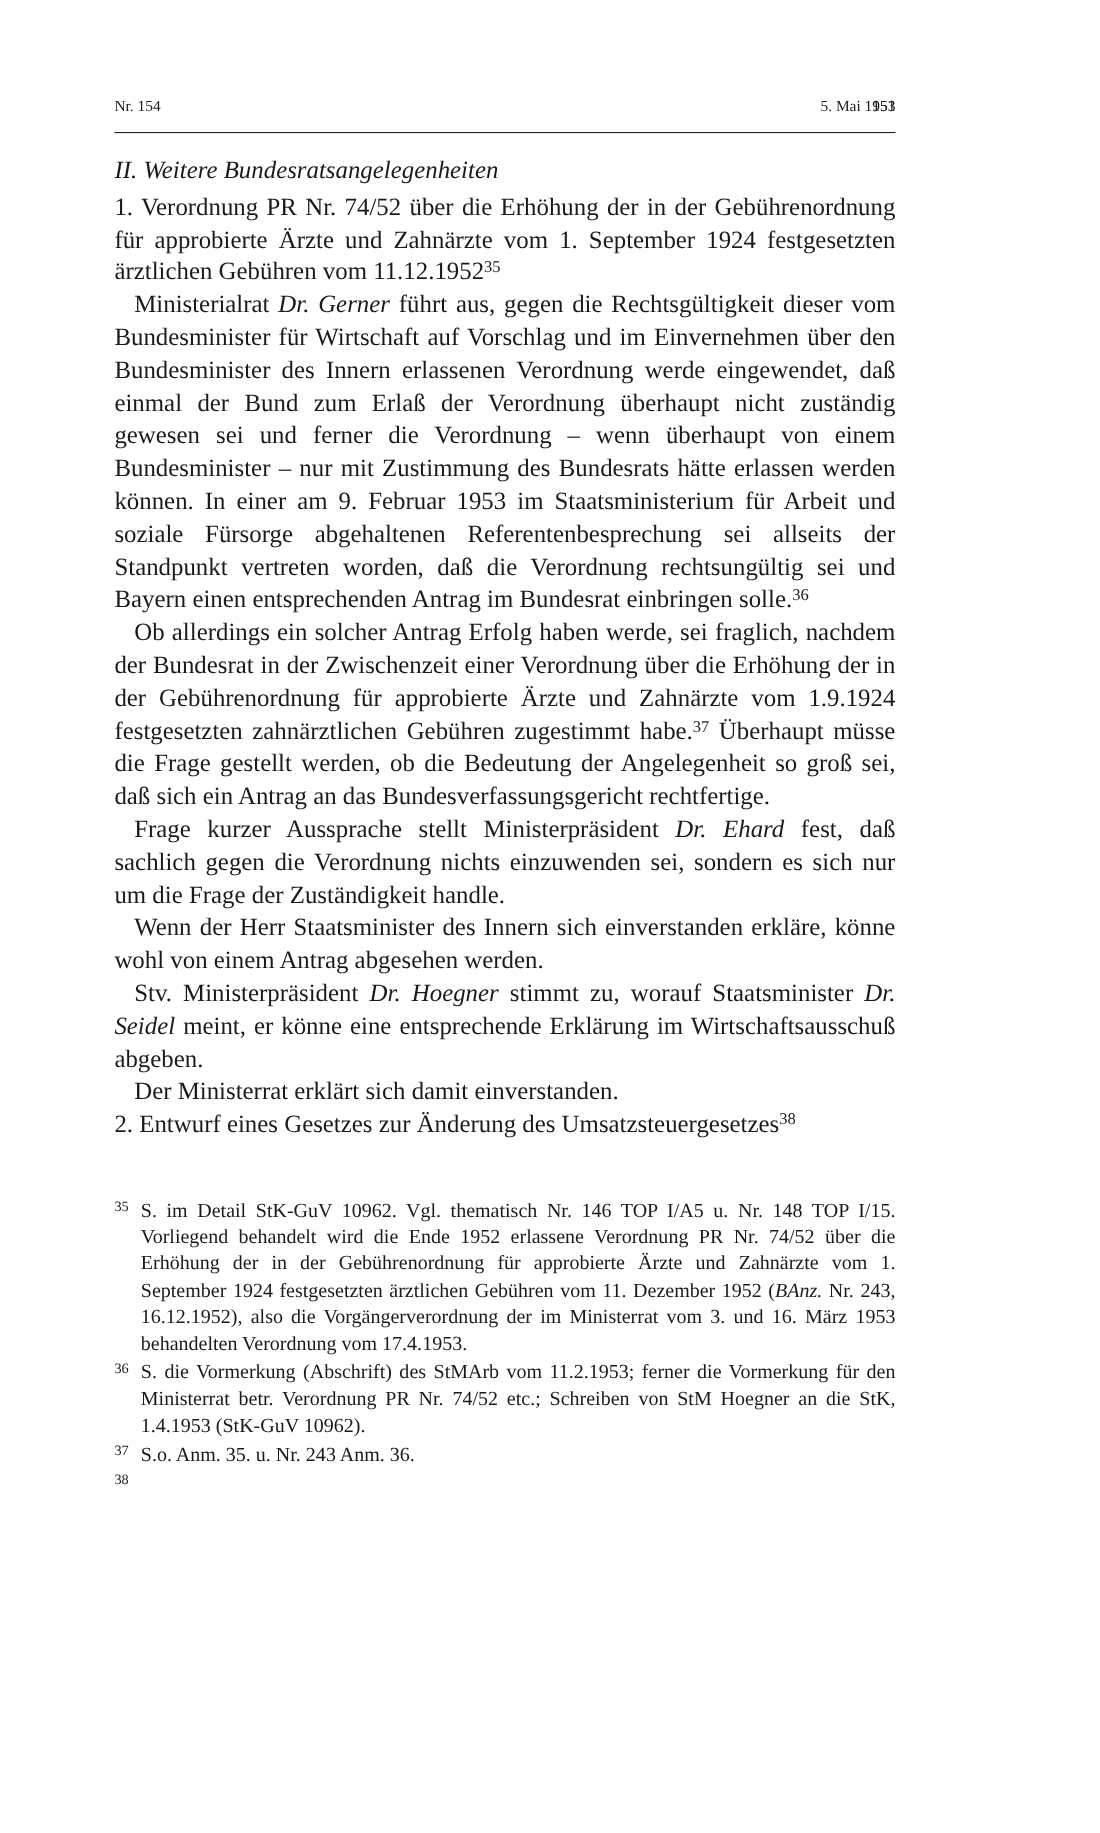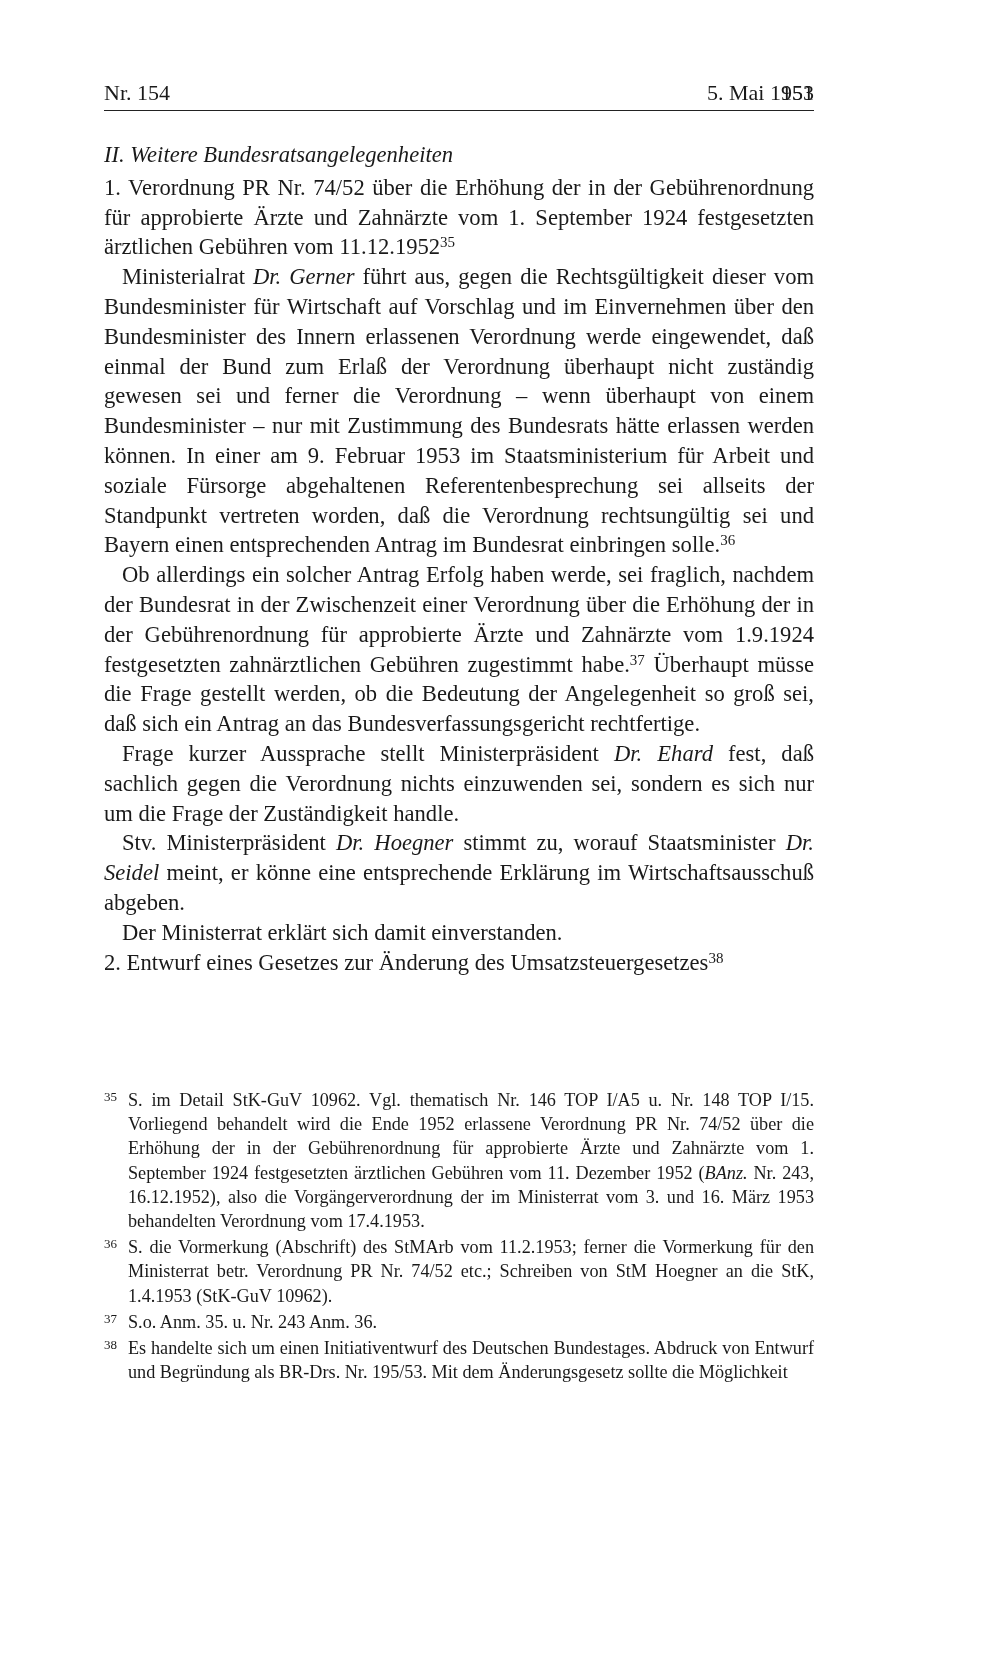--- a/index.html
+++ b/index.html
@@ -1,20 +1,20 @@
 <!DOCTYPE html>
 <html><head>
 <meta charset="utf-8">
 <style>
   html, body { margin: 0; padding: 0; background: #ffffff; }
   body { width: 1000px; height: 1666px; position: relative; overflow: hidden;
          font-family: "Liberation Serif", "DejaVu Serif", serif; color: #1a1a1a; }
   .page { position: absolute; left: 104px; top: 0; width: 710px; }
-  .running-head { position: absolute; top: 78px; left: 0; width: 710px; height: 32px;
-                  font-size: 22px; border-bottom: 1.3px solid #222; }
+  .running-head { position: absolute; top: 88px; left: 0; width: 710px; height: 32px;
+                  font-size: 14px; border-bottom: 1.3px solid #222; }
   .running-head .left { position: absolute; left: 0; top: 2px; }
   .running-head .center { position: absolute; left: 0; width: 100%; text-align: right; top: 2px; }
   .running-head .right { position: absolute; right: 0; top: 2px; }
   .body-text { position: absolute; top: 140px; left: 0; width: 710px; font-size: 22.6px; line-height: 29.8px; text-align: justify; }
   .body-text p { margin: 0; }
   .section-title { font-style: italic; margin-bottom: 3px !important; }
   .indent { text-indent: 18px; }
   .last-left { text-align-last: left; }
   sup { font-size: 15px; vertical-align: 0; position: relative; top: -7px; line-height: 0; }
   i { font-style: italic; font-family: Liberation Serif, serif; }
@@ -37,28 +37,29 @@
     <p class="section-title">II. Weitere Bundesratsangelegenheiten</p>
 
     <p class="last-left"><span>1. Verordnung PR Nr. 74/52 über die Erhöhung der in der Gebührenordnung für approbierte Ärzte und Zahnärzte vom 1. September 1924 festgesetzten ärztlichen Gebühren vom 11.12.1952</span><sup>35</sup></p>
 
     <p class="indent"><span>Ministerialrat </span><i>Dr. Gerner</i><span> führt aus, gegen die Rechtsgültigkeit dieser vom Bundesminister für Wirtschaft auf Vorschlag und im Einvernehmen über den Bundesminister des Innern erlassenen Verordnung werde eingewendet, daß einmal der Bund zum Erlaß der Verordnung überhaupt nicht zuständig gewesen sei und ferner die Verordnung – wenn überhaupt von einem Bundesminister – nur mit Zustimmung des Bundesrats hätte erlassen werden können. In einer am 9. Februar 1953 im Staatsministerium für Arbeit und soziale Fürsorge abgehaltenen Referentenbesprechung sei allseits der Standpunkt vertreten worden, daß die Verordnung rechtsungültig sei und Bayern einen entsprechenden Antrag im Bundesrat einbringen solle.</span><sup>36</sup></p>
 
     <p class="indent"><span>Ob allerdings ein solcher Antrag Erfolg haben werde, sei fraglich, nachdem der Bundesrat in der Zwischenzeit einer Verordnung über die Erhöhung der in der Gebührenordnung für approbierte Ärzte und Zahnärzte vom 1.9.1924 festgesetzten zahnärztlichen Gebühren zugestimmt habe.</span><sup>37</sup><span> Überhaupt müsse die Frage gestellt werden, ob die Bedeutung der Angelegenheit so groß sei, daß sich ein Antrag an das Bundesverfassungsgericht rechtfertige.</span></p>
 
     <p class="indent"><span>Frage kurzer Aussprache stellt Ministerpräsident </span><i>Dr. Ehard</i><span> fest, daß sachlich gegen die Verordnung nichts einzuwenden sei, sondern es sich nur um die Frage der Zuständigkeit handle.</span></p>
 
+    <p class="indent">Wenn der Herr Staatsminister des Innern sich einverstanden erkläre, könne wohl von einem Antrag abgesehen werden.</p>
 
     <p class="indent"><span>Stv. Ministerpräsident </span><i>Dr. Hoegner</i><span> stimmt zu, worauf Staatsminister </span><i>Dr. Seidel</i><span> meint, er könne eine entsprechende Erklärung im Wirtschaftsausschuß abgeben.</span></p>
 
     <p class="indent">Der Ministerrat erklärt sich damit einverstanden.</p>
 
     <p><span>2. Entwurf eines Gesetzes zur Änderung des Umsatzsteuergesetzes</span><sup>38</sup></p>
   </div>
 
   <div class="footnotes">
     <p class="fn"><span class="fn-num">35</span><span>S. im Detail StK-GuV 10962. Vgl. thematisch Nr. 146 TOP I/A5 u. Nr. 148 TOP I/15. Vorliegend behandelt wird die Ende 1952 erlassene Verordnung PR Nr. 74/52 über die Erhöhung der in der Gebührenordnung für approbierte Ärzte und Zahnärzte vom 1. September 1924 festgesetzten ärztlichen Gebühren vom 11. Dezember 1952 (</span><i>BAnz.</i><span> Nr. 243, 16.12.1952), also die Vorgängerverordnung der im Ministerrat vom 3. und 16. März 1953 behandelten Verordnung vom 17.4.1953.</span></p>
     <p class="fn"><span class="fn-num">36</span><span>S. die Vormerkung (Abschrift) des StMArb vom 11.2.1953; ferner die Vormerkung für den Ministerrat betr. Verordnung PR Nr. 74/52 etc.; Schreiben von StM Hoegner an die StK, 1.4.1953 (StK-GuV 10962).</span></p>
     <p class="fn"><span class="fn-num">37</span><span>S.o. Anm. 35. u. Nr. 243 Anm. 36.</span></p>
-    <p class="fn"><span class="fn-num">38</span><span>Es handelte sich um einen Initiativentwurf des Deutschen Bundestages. Abdruck von Entwurf und Begründung als BR-Drs. Nr. 195/53. Mit dem Änderungsgesetz sollte die Möglichkeit</span></p>
+    <p class="fn"><span class="fn-num">38</span></p>
   </div>
 
 </div>
 
 </body></html>

